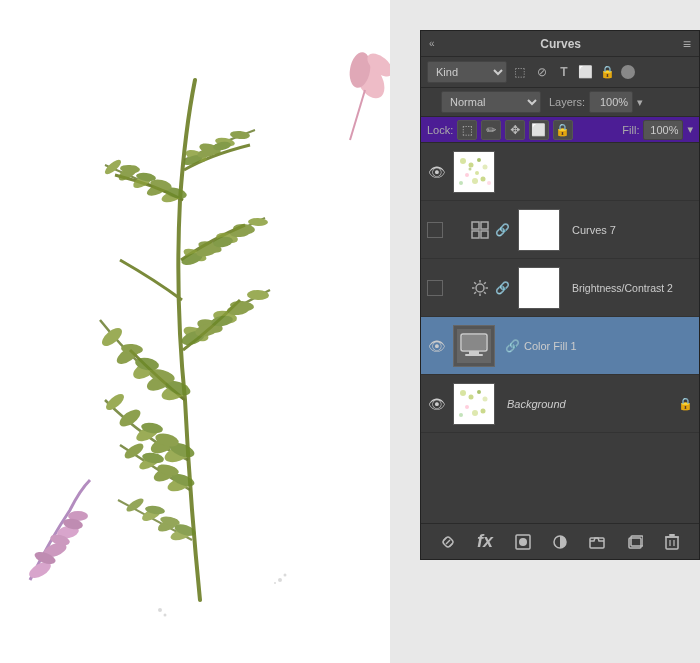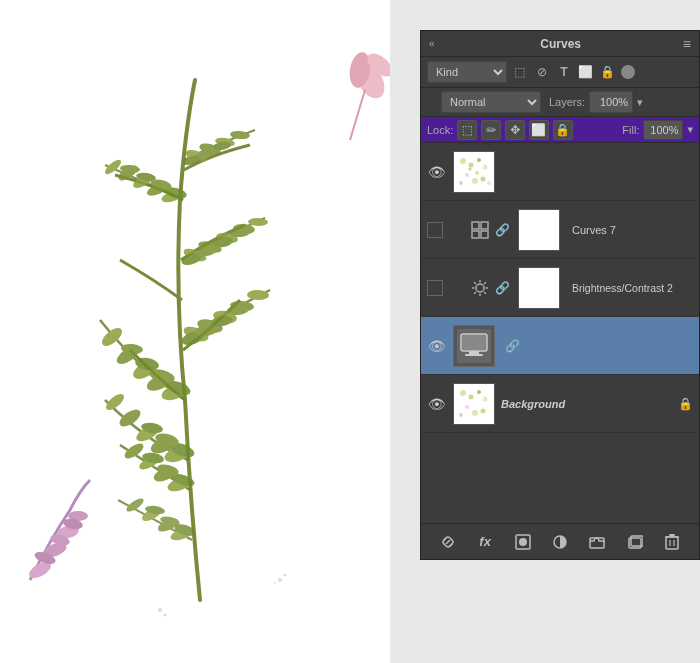--- a/index.html
+++ b/index.html
@@ -586,52 +586,53 @@
 
         <svg width="34" height="34" viewBox="0 0 34 34">
           <rect width="34" height="34" fill="#666"></rect>
           <rect x="4" y="5" width="26" height="17" rx="2" fill="none" stroke="#ccc" stroke-width="1.5"></rect>
           <rect x="12" y="22" width="10" height="3" fill="#ccc"></rect>
           <rect x="8" y="25" width="18" height="2" rx="1" fill="#ccc"></rect>
           <rect x="5" y="6" width="24" height="15" rx="1" fill="#888"></rect>
         </svg>
       </div>
       <span style="color:#ccc;font-size:12px;margin:0 4px;">🔗</span>
+      <span class="layer-name">Color Fill 1</span>
     </div>
 
     <div class="layer-item">
       <span class="layer-visibility">👁</span>
       <div class="layer-thumbnail">
         <svg width="38" height="38" viewBox="0 0 38 38">
           <rect width="38" height="38" fill="white"></rect>
           <circle cx="8" cy="8" r="3" fill="#c8d87a" opacity="0.7"></circle>
           <circle cx="16" cy="12" r="2.5" fill="#a8c040" opacity="0.6"></circle>
           <circle cx="24" cy="7" r="2" fill="#88a830" opacity="0.7"></circle>
           <circle cx="30" cy="14" r="2.5" fill="#c8d87a" opacity="0.5"></circle>
           <circle cx="12" cy="22" r="2" fill="#ff88aa" opacity="0.4"></circle>
           <circle cx="20" cy="28" r="3" fill="#c8d87a" opacity="0.6"></circle>
           <circle cx="6" cy="30" r="2" fill="#88c878" opacity="0.5"></circle>
           <circle cx="28" cy="26" r="2.5" fill="#a8c040" opacity="0.6"></circle>
         </svg>
       </div>
-      <span class="layer-name italic" style="margin-left:0;font-weight:bold;">Background</span>
+      <span class="layer-name italic" style="margin-left:6px;">Background</span>
       <span class="layer-extra" style="margin-left:auto;color:#aaa;">🔒</span>
     </div>
 
   </div>
 
   <div class="panel-toolbar">
     <span class="toolbar-btn" title="Link layers">
       <svg width="16" height="16" viewBox="0 0 16 16">
           <path d="M6 4 L4 6 Q2 8 4 10 L6 12 Q8 14 10 12 L12 10" stroke="#bbb" stroke-width="1.5" fill="none" stroke-linecap="round"></path>
           <path d="M10 12 L12 10 Q14 8 12 6 L10 4 Q8 2 6 4 L4 6" stroke="#bbb" stroke-width="1.5" fill="none" stroke-linecap="round"></path>
           <line x1="6" y1="10" x2="10" y2="6" stroke="#bbb" stroke-width="1.5"></line>
         </svg>
     </span>
-    <span class="toolbar-btn" title="Add layer style" style="font-style:italic;font-weight:bold;font-size:13px;color:#bbb;">fx</span>
+    <span class="toolbar-btn" title="Add layer style" style="font-style:italic;font-weight:bold;font-size:18px;color:#bbb;">fx</span>
     <span class="toolbar-btn" title="Add layer mask">
       <svg width="16" height="16" viewBox="0 0 16 16">
           <rect x="1" y="1" width="14" height="14" rx="1" fill="none" stroke="#bbb" stroke-width="1.5"></rect>
           <circle cx="8" cy="8" r="4" fill="#bbb"></circle>
         </svg>
     </span>
     <span class="toolbar-btn" title="Create fill or adjustment layer">
       <svg width="16" height="16" viewBox="0 0 16 16">
           <circle cx="8" cy="8" r="6" fill="none" stroke="#bbb" stroke-width="1.5"></circle>
           <path d="M8 2 A6 6 0 0 1 8 14 Z" fill="#bbb"></path>

